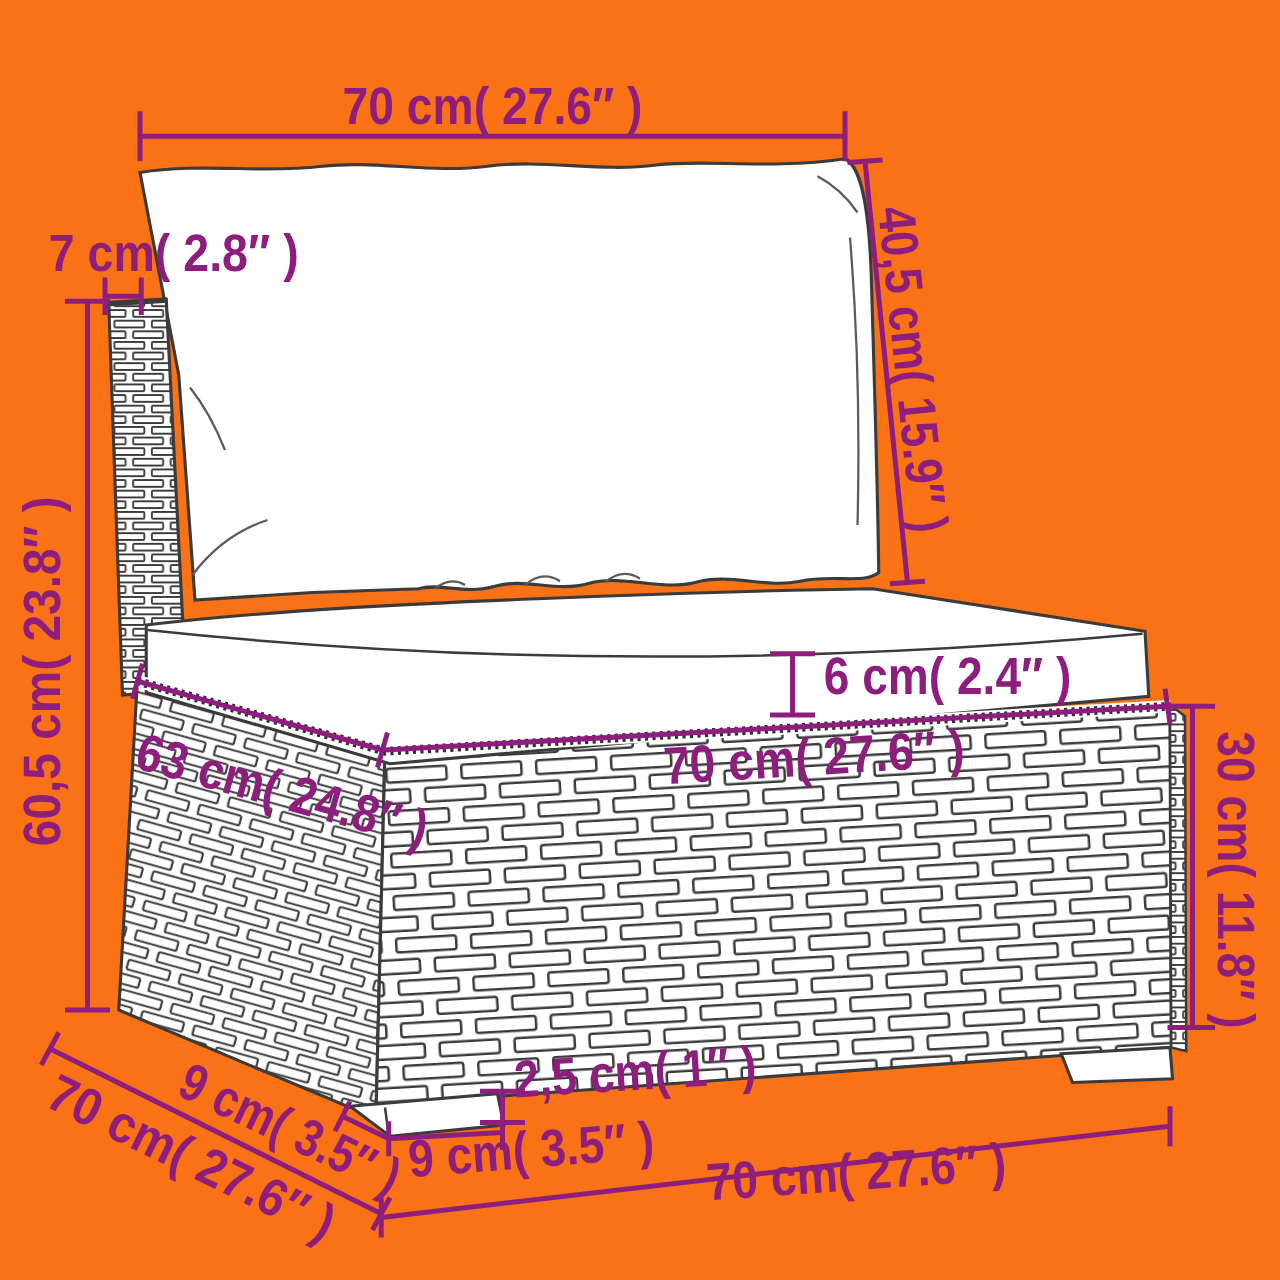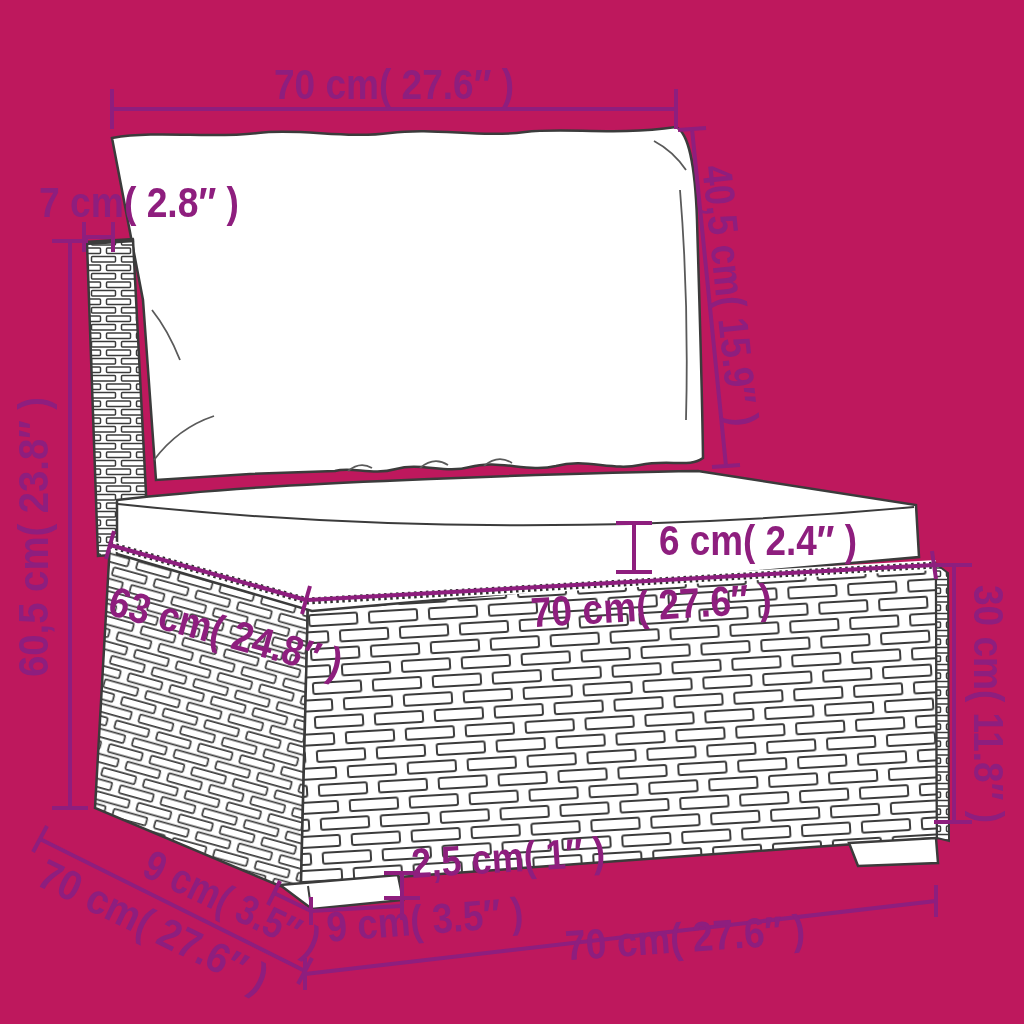--- a/index.html
+++ b/index.html
@@ -1,17 +1,17 @@
 <!DOCTYPE html>
 <html><head>
 <meta charset="utf-8">
 <style>
   html,body{margin:0;padding:0;background:#ffffff;}
   #stage{
-    width:1024px;height:1024px;position:relative;background:#be185d;
+    width:1024px;height:1024px;position:relative;background:#f97316;
     font-family:"Liberation Sans", sans-serif;
   }
   svg{display:block;}
   text{
     font-family:"Liberation Sans","DejaVu Sans",sans-serif;
     font-weight:bold;
     fill:#8E1E7E;
   }
 </style>
 </head>

